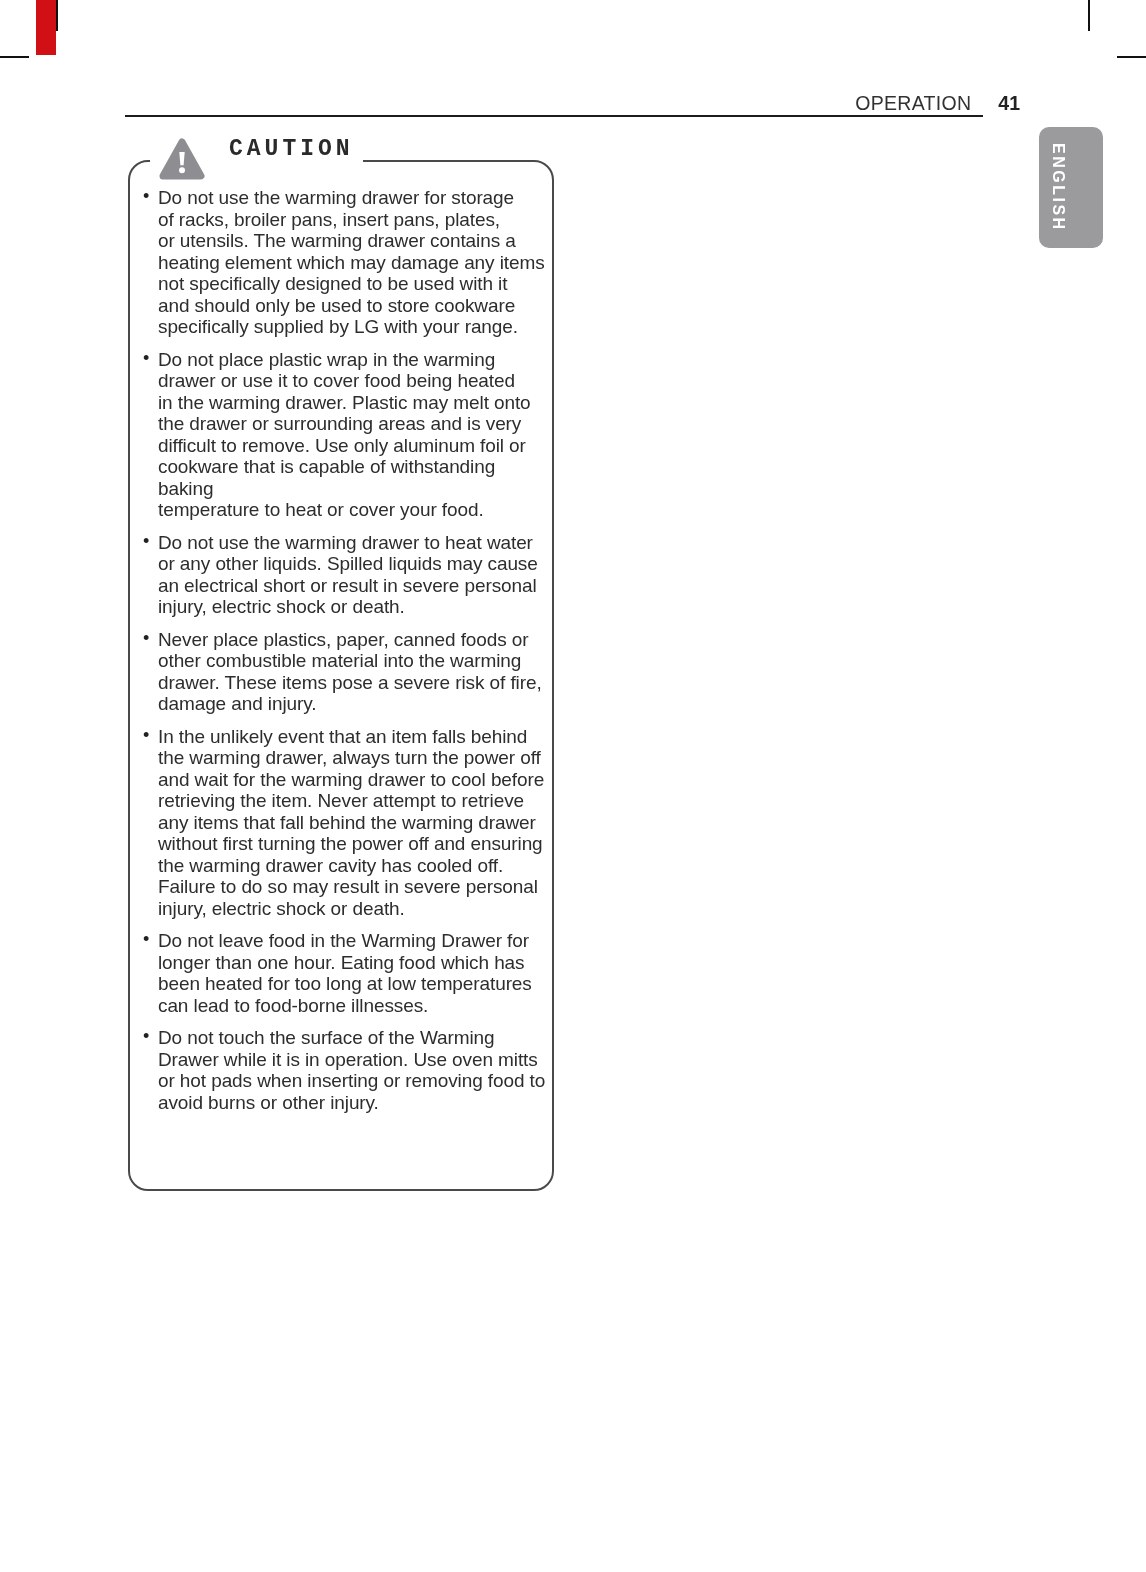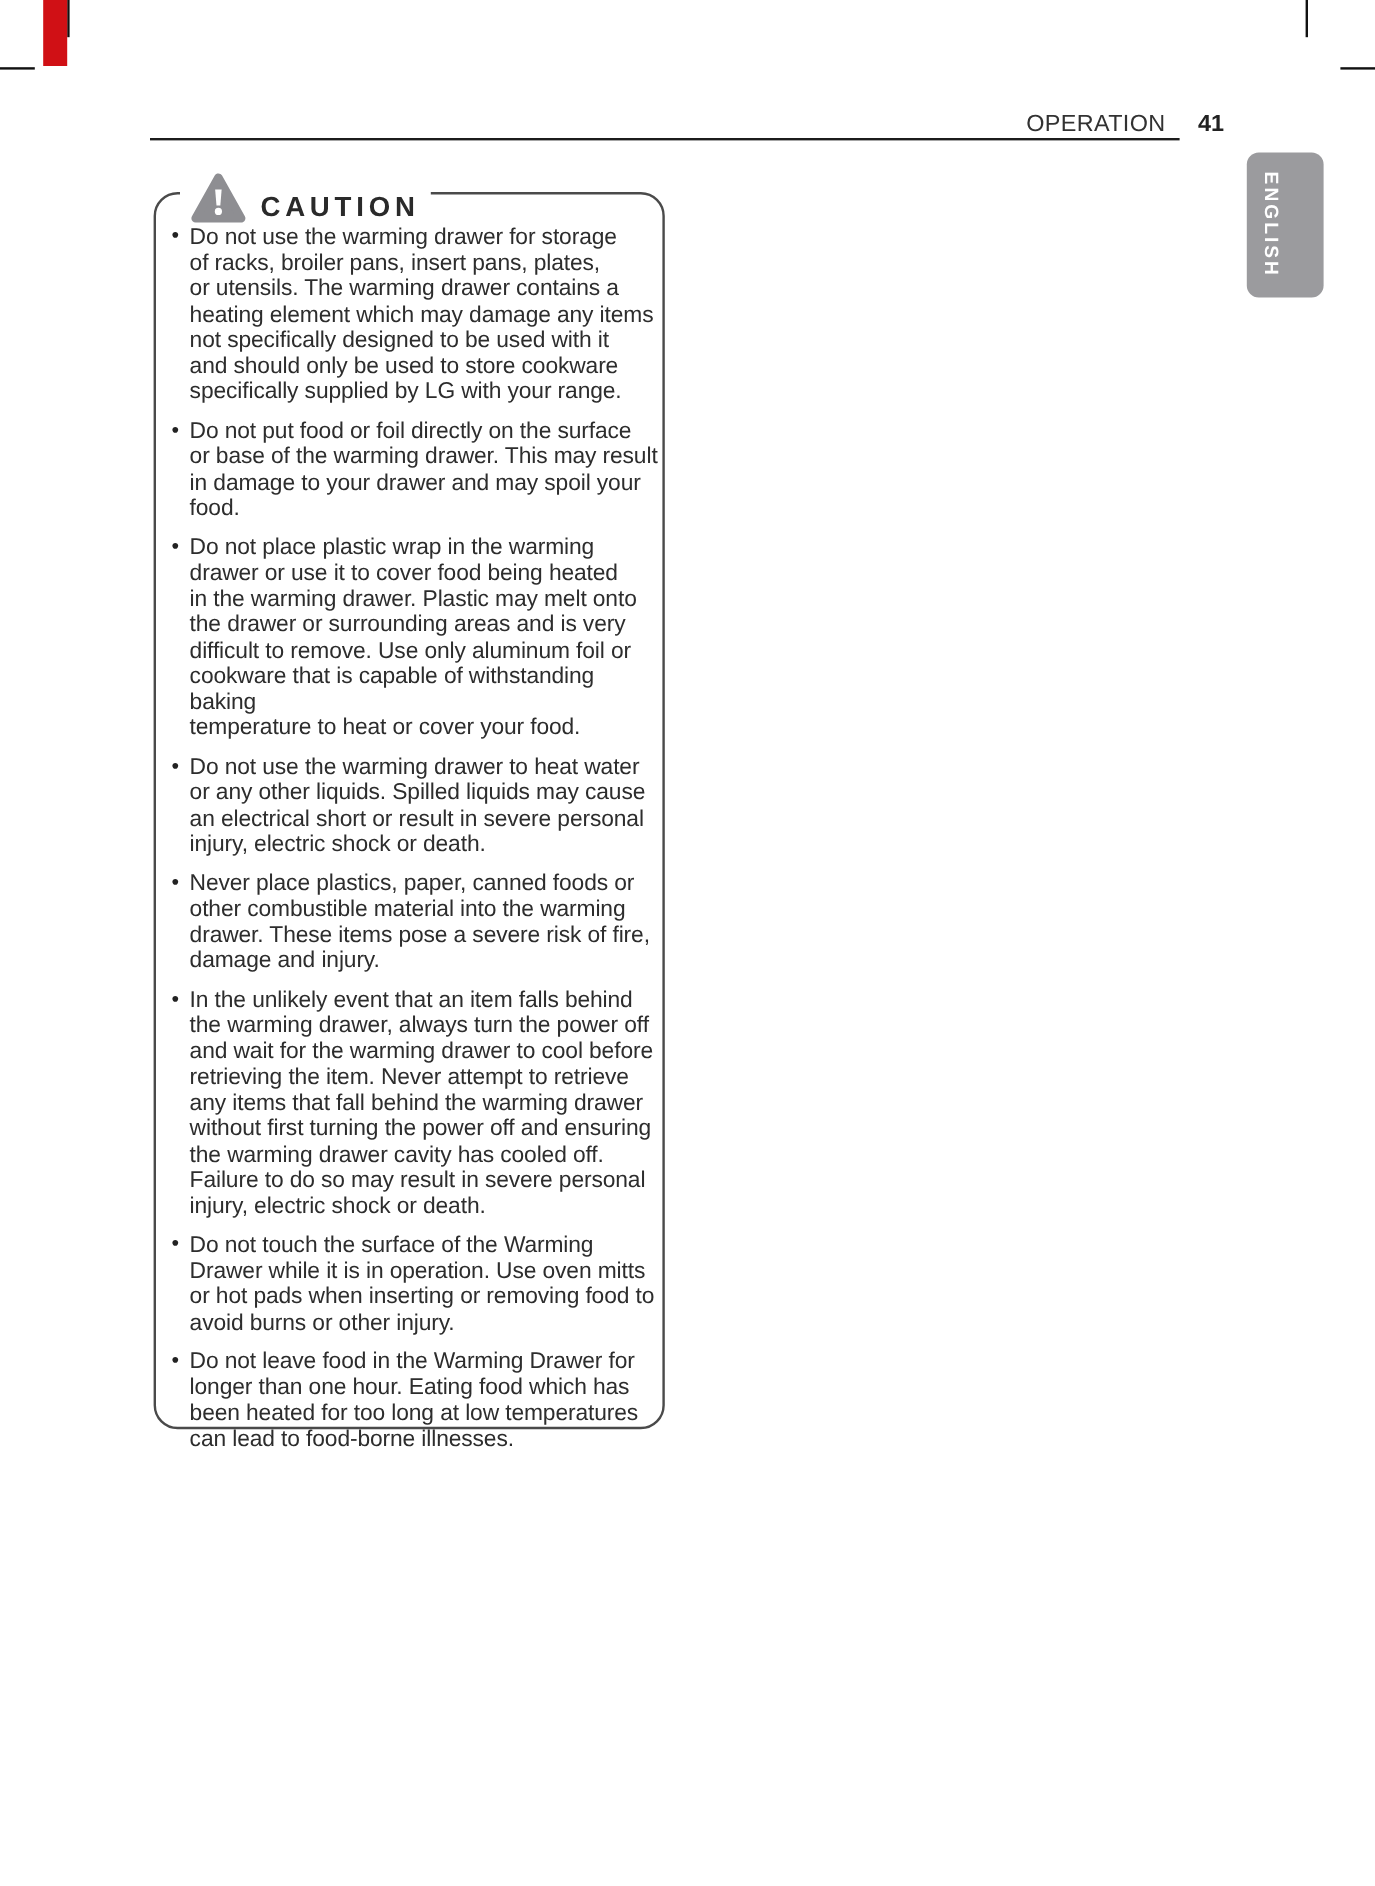--- a/index.html
+++ b/index.html
@@ -50,21 +50,21 @@
   }
 
   
   .caution-box{
     position:absolute;left:128px;top:160px;width:426px;height:1031px;
     border:2px solid var(--box-border);border-radius:20px;box-sizing:border-box;
   }
   .caution-title{
     position:absolute;left:20px;top:-25px;height:50px;
     background:#ffffff;padding:0 9px;
-    display:flex;align-items:flex-end;gap:12px;
+    display:flex;align-items:flex-start;gap:24px;font-family:Liberation Mono, monospace;
   }
   .caution-title .word{
     font-size:23px;font-weight:bold;color:#2a2a2a;letter-spacing:4px;
     transform:translateY(-1px);
   }
   .warn-icon{display:block;}
 
   .caution-list{
     list-style:none;margin:25px 0 0 0;padding:0 4px 0 13px;
   }
@@ -112,24 +112,20 @@
       <span class="word">CAUTION</span>
     </div>
     <ul class="caution-list">
         <li>Do not use the warming drawer for storage
 of racks, broiler pans, insert pans, plates,
 or utensils. The warming drawer contains a
 heating element which may damage any items
 not specifically designed to be used with it
 and should only be used to store cookware
 specifically supplied by LG with your range.</li>
-        <li>Do not put food or foil directly on the surface
-or base of the warming drawer. This may result
-in damage to your drawer and may spoil your
-food.</li>
         <li>Do not place plastic wrap in the warming
 drawer or use it to cover food being heated
 in the warming drawer. Plastic may melt onto
 the drawer or surrounding areas and is very
 difficult to remove. Use only aluminum foil or
 cookware that is capable of withstanding baking
 temperature to heat or cover your food.</li>
         <li>Do not use the warming drawer to heat water
 or any other liquids. Spilled liquids may cause
 an electrical short or result in severe personal
@@ -140,24 +136,24 @@
 damage and injury.</li>
         <li>In the unlikely event that an item falls behind
 the warming drawer, always turn the power off
 and wait for the warming drawer to cool before
 retrieving the item. Never attempt to retrieve
 any items that fall behind the warming drawer
 without first turning the power off and ensuring
 the warming drawer cavity has cooled off.
 Failure to do so may result in severe personal
 injury, electric shock or death.</li>
+        <li>Do not leave food in the Warming Drawer for
+longer than one hour. Eating food which has
+been heated for too long at low temperatures
+can lead to food-borne illnesses.</li>
         <li>Do not touch the surface of the Warming
 Drawer while it is in operation. Use oven mitts
 or hot pads when inserting or removing food to
 avoid burns or other injury.</li>
-        <li>Do not leave food in the Warming Drawer for
-longer than one hour. Eating food which has
-been heated for too long at low temperatures
-can lead to food-borne illnesses.</li>
       </ul>
   </div>
 
 </div>
 
 </body></html>

